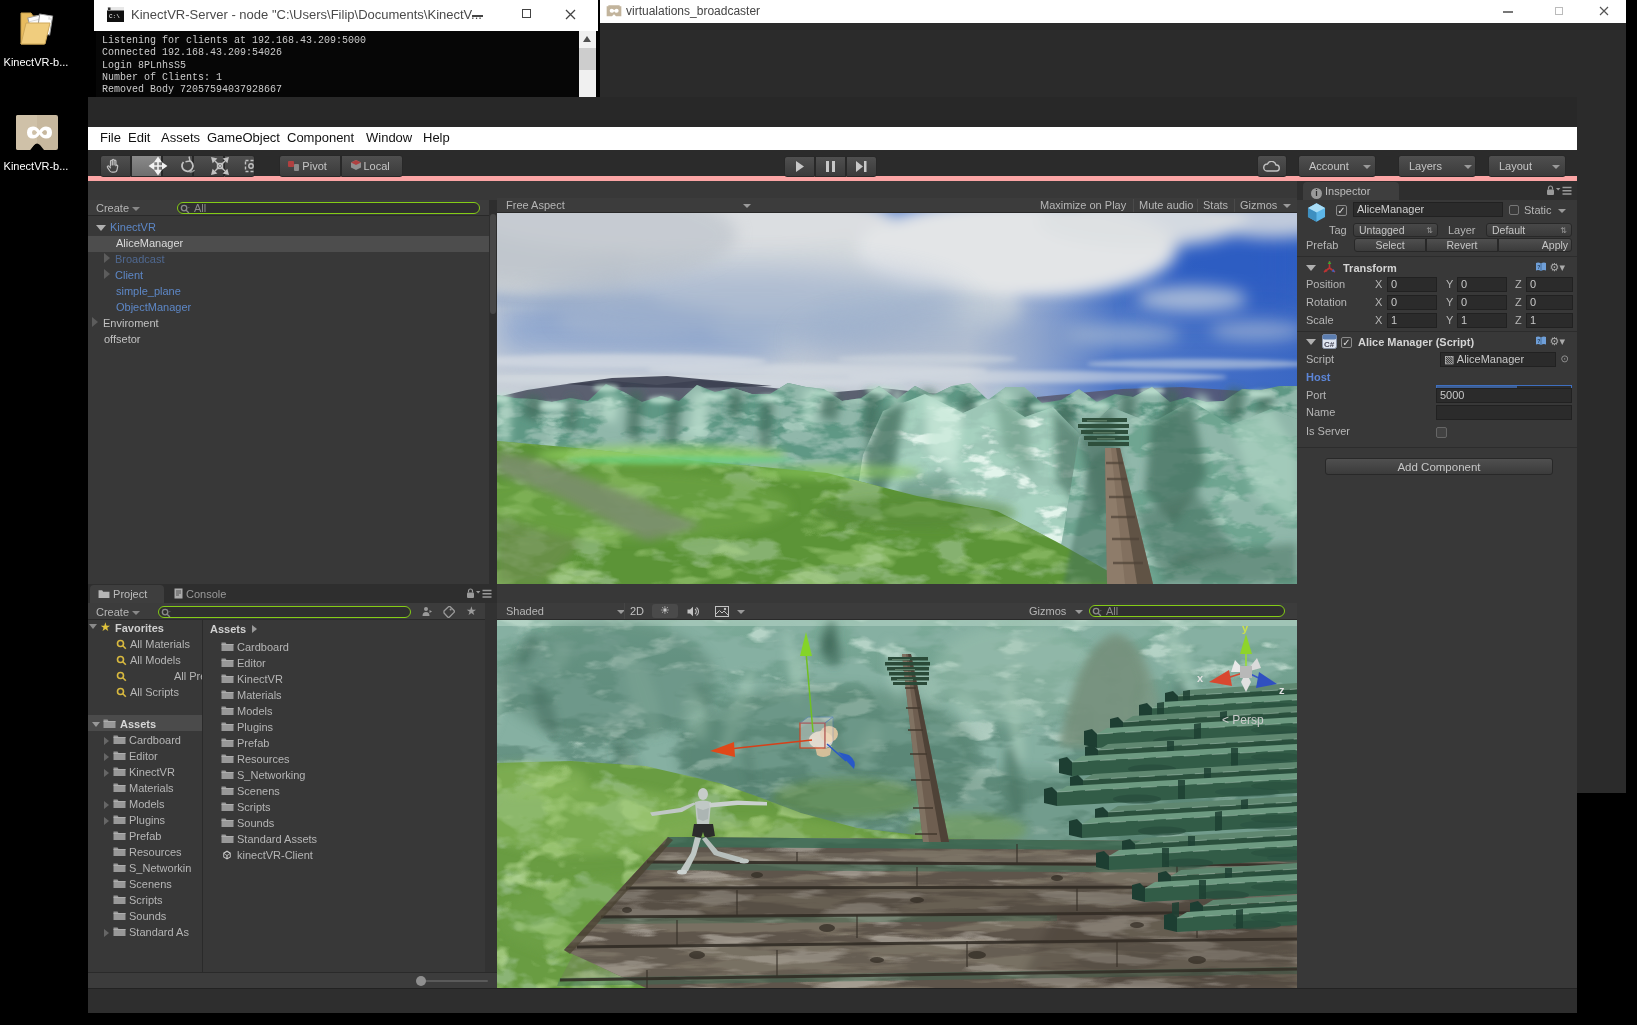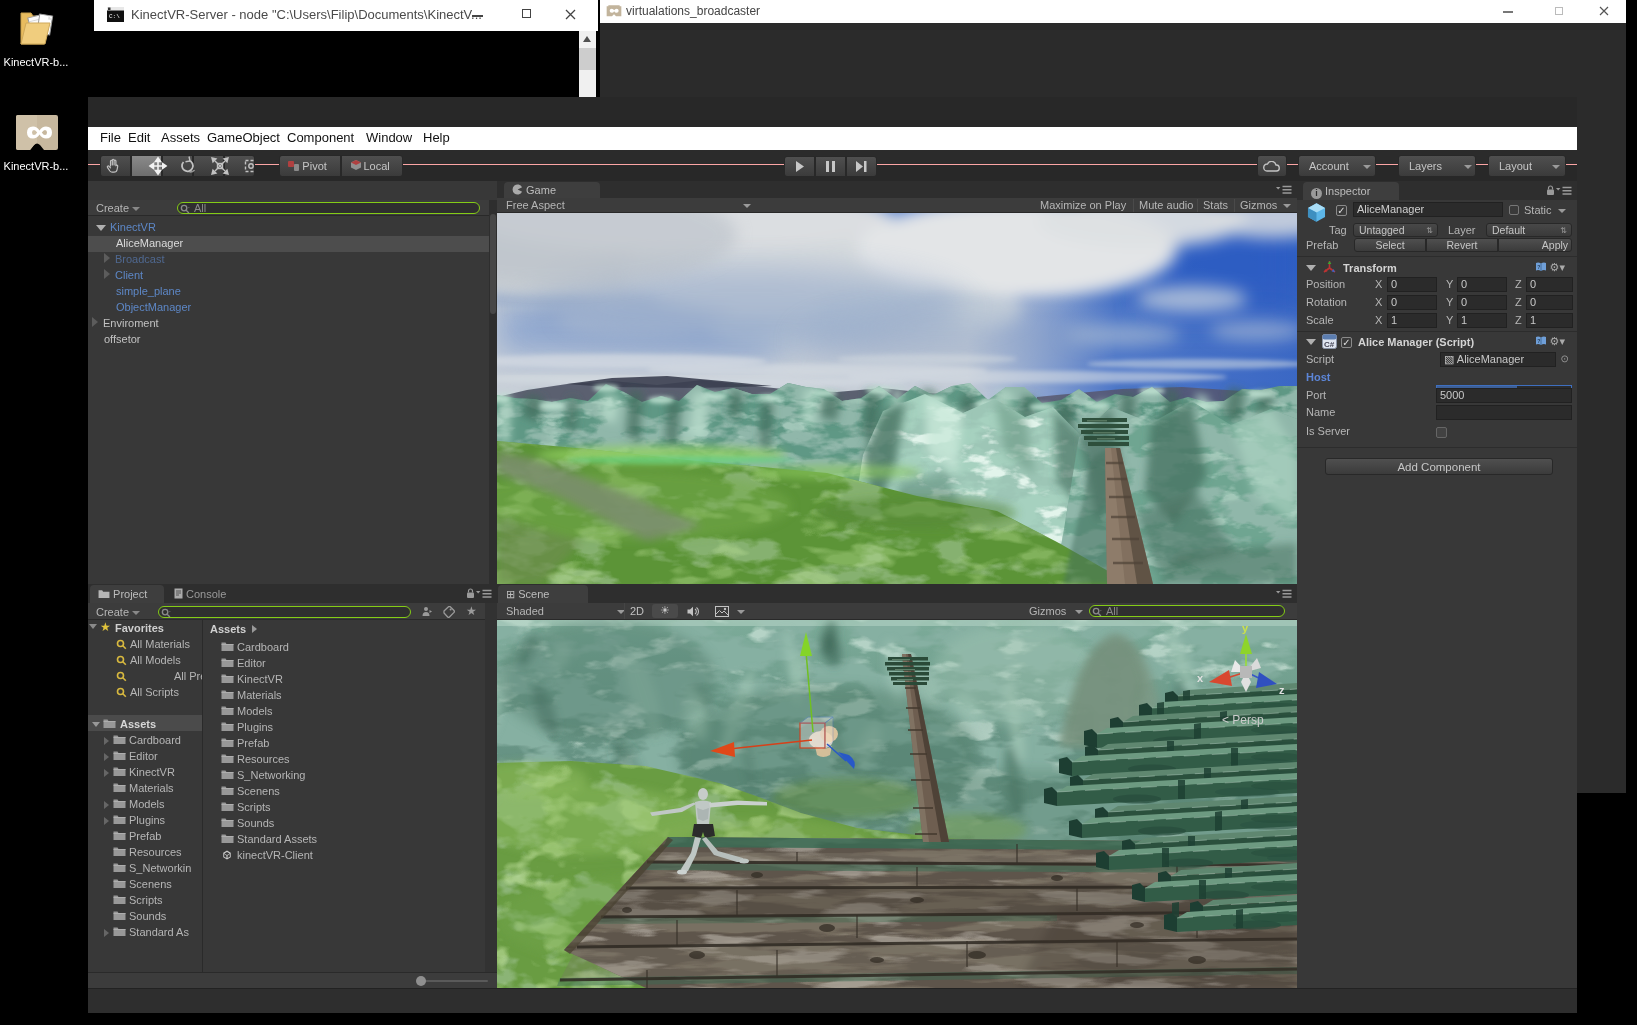--- a/index.html
+++ b/index.html
@@ -21,22 +21,22 @@
   #bcast { position:absolute; left:600px; top:0; width:1026px; height:793px; background:#2b2b2b; }
   #bcast .tbar { position:absolute; left:0; top:0; width:100%; height:23px; background:#fff;
     color:#444; font-size:12px; }
   
   #unity { position:absolute; left:88px; top:97px; width:1489px; height:916px; background:#282828; }
   #utitle { position:absolute; left:0; top:0; width:100%; height:30px; background:#fff;
     color:#222; font-size:13px; }
   #umenu { position:absolute; left:0; top:30px; width:100%; height:23px; background:#fff;
     color:#111; font-size:13px; }
   #umenu span { position:absolute; top:3px; }
-  #utool { position:absolute; left:0; top:53px; width:100%; height:15px; background:#2b2b2b;
-    border-bottom:1px solid #fca5a5; }
+  #utool { position:absolute; left:0; top:53px; width:100%; height:31px; background:#2b2b2b;
+    border-bottom:5px solid #fca5a5; }
   .panel { position:absolute; background:#383838; }
   .tabstrip { position:absolute; left:0; top:0; width:100%; height:19px; background:#2e2e2e; }
   .tab { position:absolute; top:1px; height:18px; background:#3e3e3e; border-radius:4px 4px 0 0;
     color:#bdbdbd; font-size:11px; line-height:18px; padding:0 8px; }
   .tab.off { background:#353535; color:#9a9a9a; }
   .ptool { position:absolute; left:0; width:100%; background:#3c3c3c; border-bottom:1px solid #292929; }
   .srch { position:absolute; background:#2f2f2f; border:1px solid #84cc16; border-radius:8px;
     color:#8a8a8a; font-size:11px; }
   .gbtn { position:absolute; background:linear-gradient(#4f4f4f,#3b3b3b); border:1px solid #282828;
     border-radius:3px; color:#c6c6c6; font-size:11px; text-align:center; }
@@ -83,20 +83,25 @@
       <rect x="1" y="0.5" width="2.5" height="2.5" fill="#333"></rect>
       <text x="2" y="11" font-size="6" fill="#fff" font-family="Liberation Mono">C:\</text>
     </svg>
     <span class="abs" style="left:37px;top:7px;">KinectVR-Server - node  "C:\Users\Filip\Documents\KinectV...</span>
     <div class="abs" style="left:378px;top:15px;width:11px;height:1.5px;background:#444;"></div>
     <div class="abs" style="left:428px;top:9px;width:9px;height:9px;border:1.2px solid #444;"></div>
     <svg class="abs" style="left:471px;top:9px;" width="11" height="11" viewBox="0 0 11 11">
         <path d="M1 1 L10 10 M10 1 L1 10" stroke="#444" stroke-width="1.3"></path>
       </svg>
   </div>
+  <div class="body">Listening for clients at 192.168.43.209:5000
+Connected 192.168.43.209:54026
+Login 8PLnhsS5
+Number of Clients: 1
+Removed Body 72057594037928667</div>
   <div class="sbar">
     <div class="abs" style="left:4px;top:5px;width:0;height:0;border-left:4px solid transparent;border-right:4px solid transparent;border-bottom:6px solid #505050;"></div>
     <div class="abs" style="left:0;top:17px;width:17px;height:22px;background:#cdcdcd;"></div>
   </div>
 </div>
 
 <div id="bcast">
   <div class="tbar">
     <svg class="abs" style="left:6px;top:5px;" width="16" height="12" viewBox="0 0 48 36">
       <path d="M2 4 L7 4 L7 1 L41 1 L41 4 L46 4 L46 34 L30 34 L24 28 L18 34 L2 34 Z" fill="#c2b49c"></path>
@@ -431,29 +436,20 @@
       <div class="lbl" style="left:34px;top:229px;">kinectVR-Client</div>
     </div>
     <div class="abs" style="right:0;top:19px;width:12px;bottom:16px;background:#323232;"></div>
 
     <div class="abs" style="left:0;bottom:0;width:100%;height:16px;background:#3c3c3c;border-top:1px solid #2a2a2a;">
       <div class="abs" style="left:335px;top:7px;width:65px;height:2px;background:#5a5a5a;border-radius:1px;"></div>
       <div class="abs" style="left:328px;top:3px;width:10px;height:10px;background:#8f8f8f;border-radius:50%;"></div>
     </div>
   </div>
   <div id="game" class="panel" style="left:409px;top:84px;width:800px;height:403px;">
-    <div class="tabstrip" style="height:17px;">
-      <div class="tab" style="left:7px;width:96px;height:16px;line-height:16px;"><svg width="11" height="11" viewBox="0 0 12 12" style="vertical-align:-1px;">
-            <path d="M11 3.5 A5.5 5.5 0 1 0 11 8.5 L6.2 6 Z" fill="#aaaaaa"></path>
-          </svg> Game</div>
-      <svg width="16" height="10" viewBox="0 0 16 10" style="position:absolute;right:5px;top:4px;">
-          <path d="M0 2 L2.2 4.5 L4.4 2 Z" fill="#9a9a9a"></path>
-          <path d="M6.5 1.5 h9 M6.5 4.8 h9 M6.5 8.1 h9" stroke="#9a9a9a" stroke-width="1.5"></path>
-        </svg>
-    </div>
     <div class="ptool" style="top:17px;height:15px;">
       <span class="lbl" style="left:9px;top:1px;">Free Aspect</span>
       <span class="caret" style="position:absolute;left:246px;top:6px;"></span>
       <span class="lbl" style="left:543px;top:1px;">Maximize on Play</span>
       <div class="abs" style="left:636px;top:1px;width:1px;height:13px;background:#4a4a4a;"></div>
       <span class="lbl" style="left:642px;top:1px;">Mute audio</span>
       <div class="abs" style="left:700px;top:1px;width:1px;height:13px;background:#4a4a4a;"></div>
       <span class="lbl" style="left:706px;top:1px;">Stats</span>
       <div class="abs" style="left:737px;top:1px;width:1px;height:13px;background:#4a4a4a;"></div>
       <span class="lbl" style="left:743px;top:1px;">Gizmos</span>
@@ -637,27 +633,20 @@
 <rect x="591" y="229" width="41" height="4"></rect>
         </g>
 <g fill="#55755e">
           <rect x="590" y="207" width="20" height="1.5"></rect>
           <rect x="596" y="219" width="22" height="1.5"></rect>
           <rect x="600" y="225" width="18" height="1.5"></rect>
         </g>
 </svg>
   </div>
   <div id="scene" class="panel" style="left:409px;top:487px;width:800px;height:404px;">
-    <div class="tabstrip">
-      <div class="tab" style="left:1px;width:90px;">⊞ Scene</div>
-      <svg width="16" height="10" viewBox="0 0 16 10" style="position:absolute;right:5px;top:5px;">
-          <path d="M0 2 L2.2 4.5 L4.4 2 Z" fill="#9a9a9a"></path>
-          <path d="M6.5 1.5 h9 M6.5 4.8 h9 M6.5 8.1 h9" stroke="#9a9a9a" stroke-width="1.5"></path>
-        </svg>
-    </div>
     <div class="ptool" style="top:19px;height:17px;">
       <span class="lbl" style="left:9px;top:2px;">Shaded</span>
       <span class="caret" style="position:absolute;left:120px;top:7px;"></span>
       <div class="abs" style="left:127px;top:0;width:1px;height:16px;background:#454545;"></div>
       <span class="lbl" style="left:133px;top:2px;color:#c2c2c2;">2D</span>
       <div class="gbtn" style="left:155px;top:1px;width:26px;height:14px;background:#4a4a4a;border:none;">☀</div>
       <svg class="abs" style="left:190px;top:3px;" width="13" height="11" viewBox="0 0 13 11">
           <path d="M0.5 3.5 h2.5 L6 0.8 V10.2 L3 7.5 H0.5 Z" fill="#c2c2c2"></path>
           <path d="M8 3 a3 3 0 0 1 0 5 M9.5 1.5 a5 5 0 0 1 0 8" stroke="#c2c2c2" stroke-width="1.1" fill="none"></path>
         </svg>

